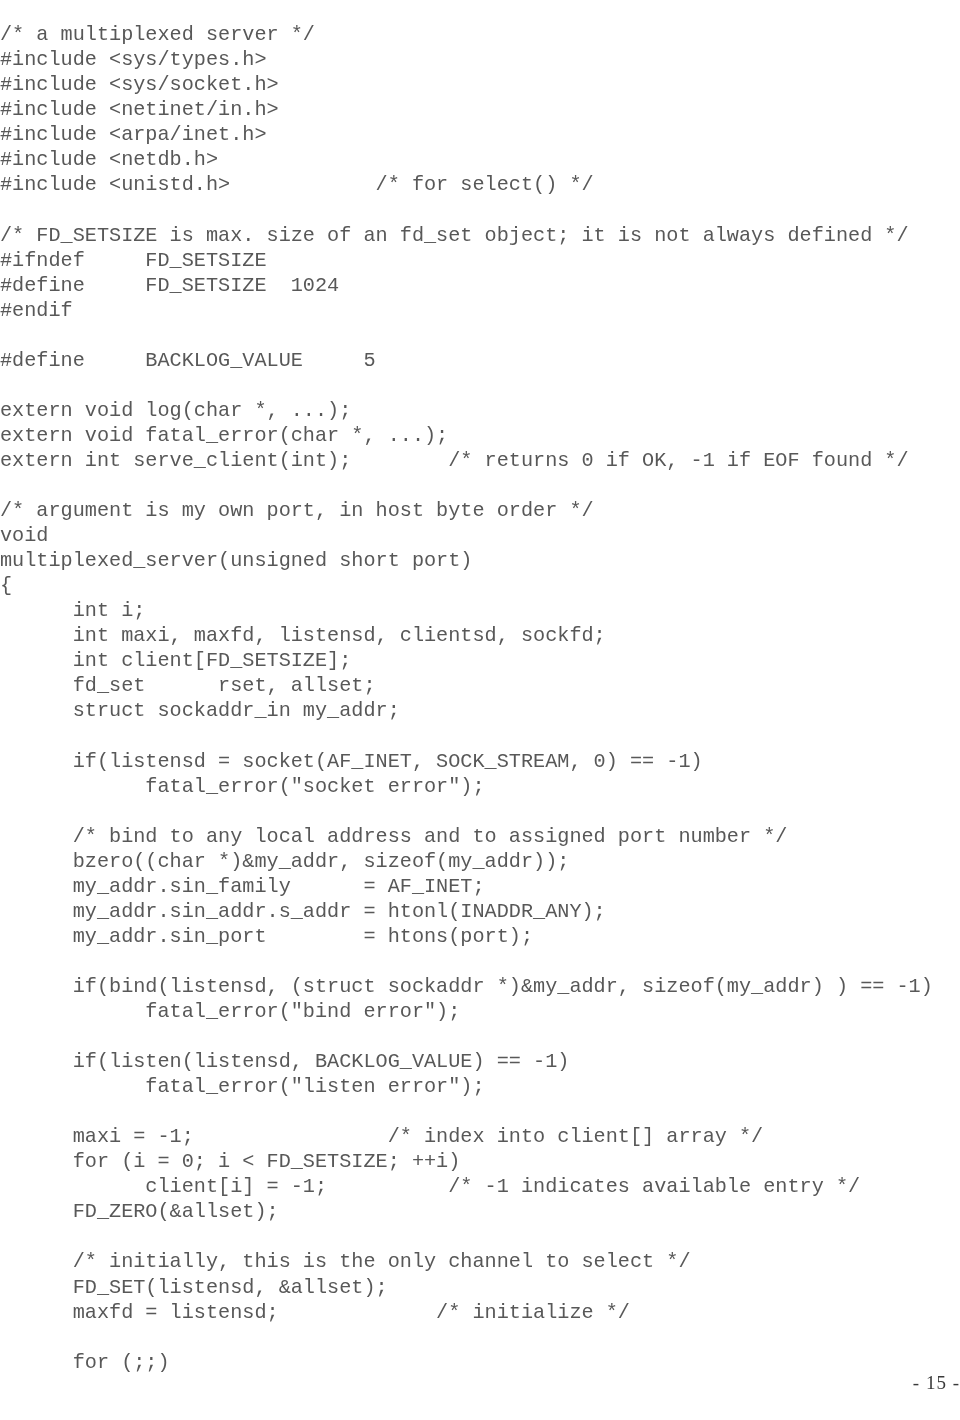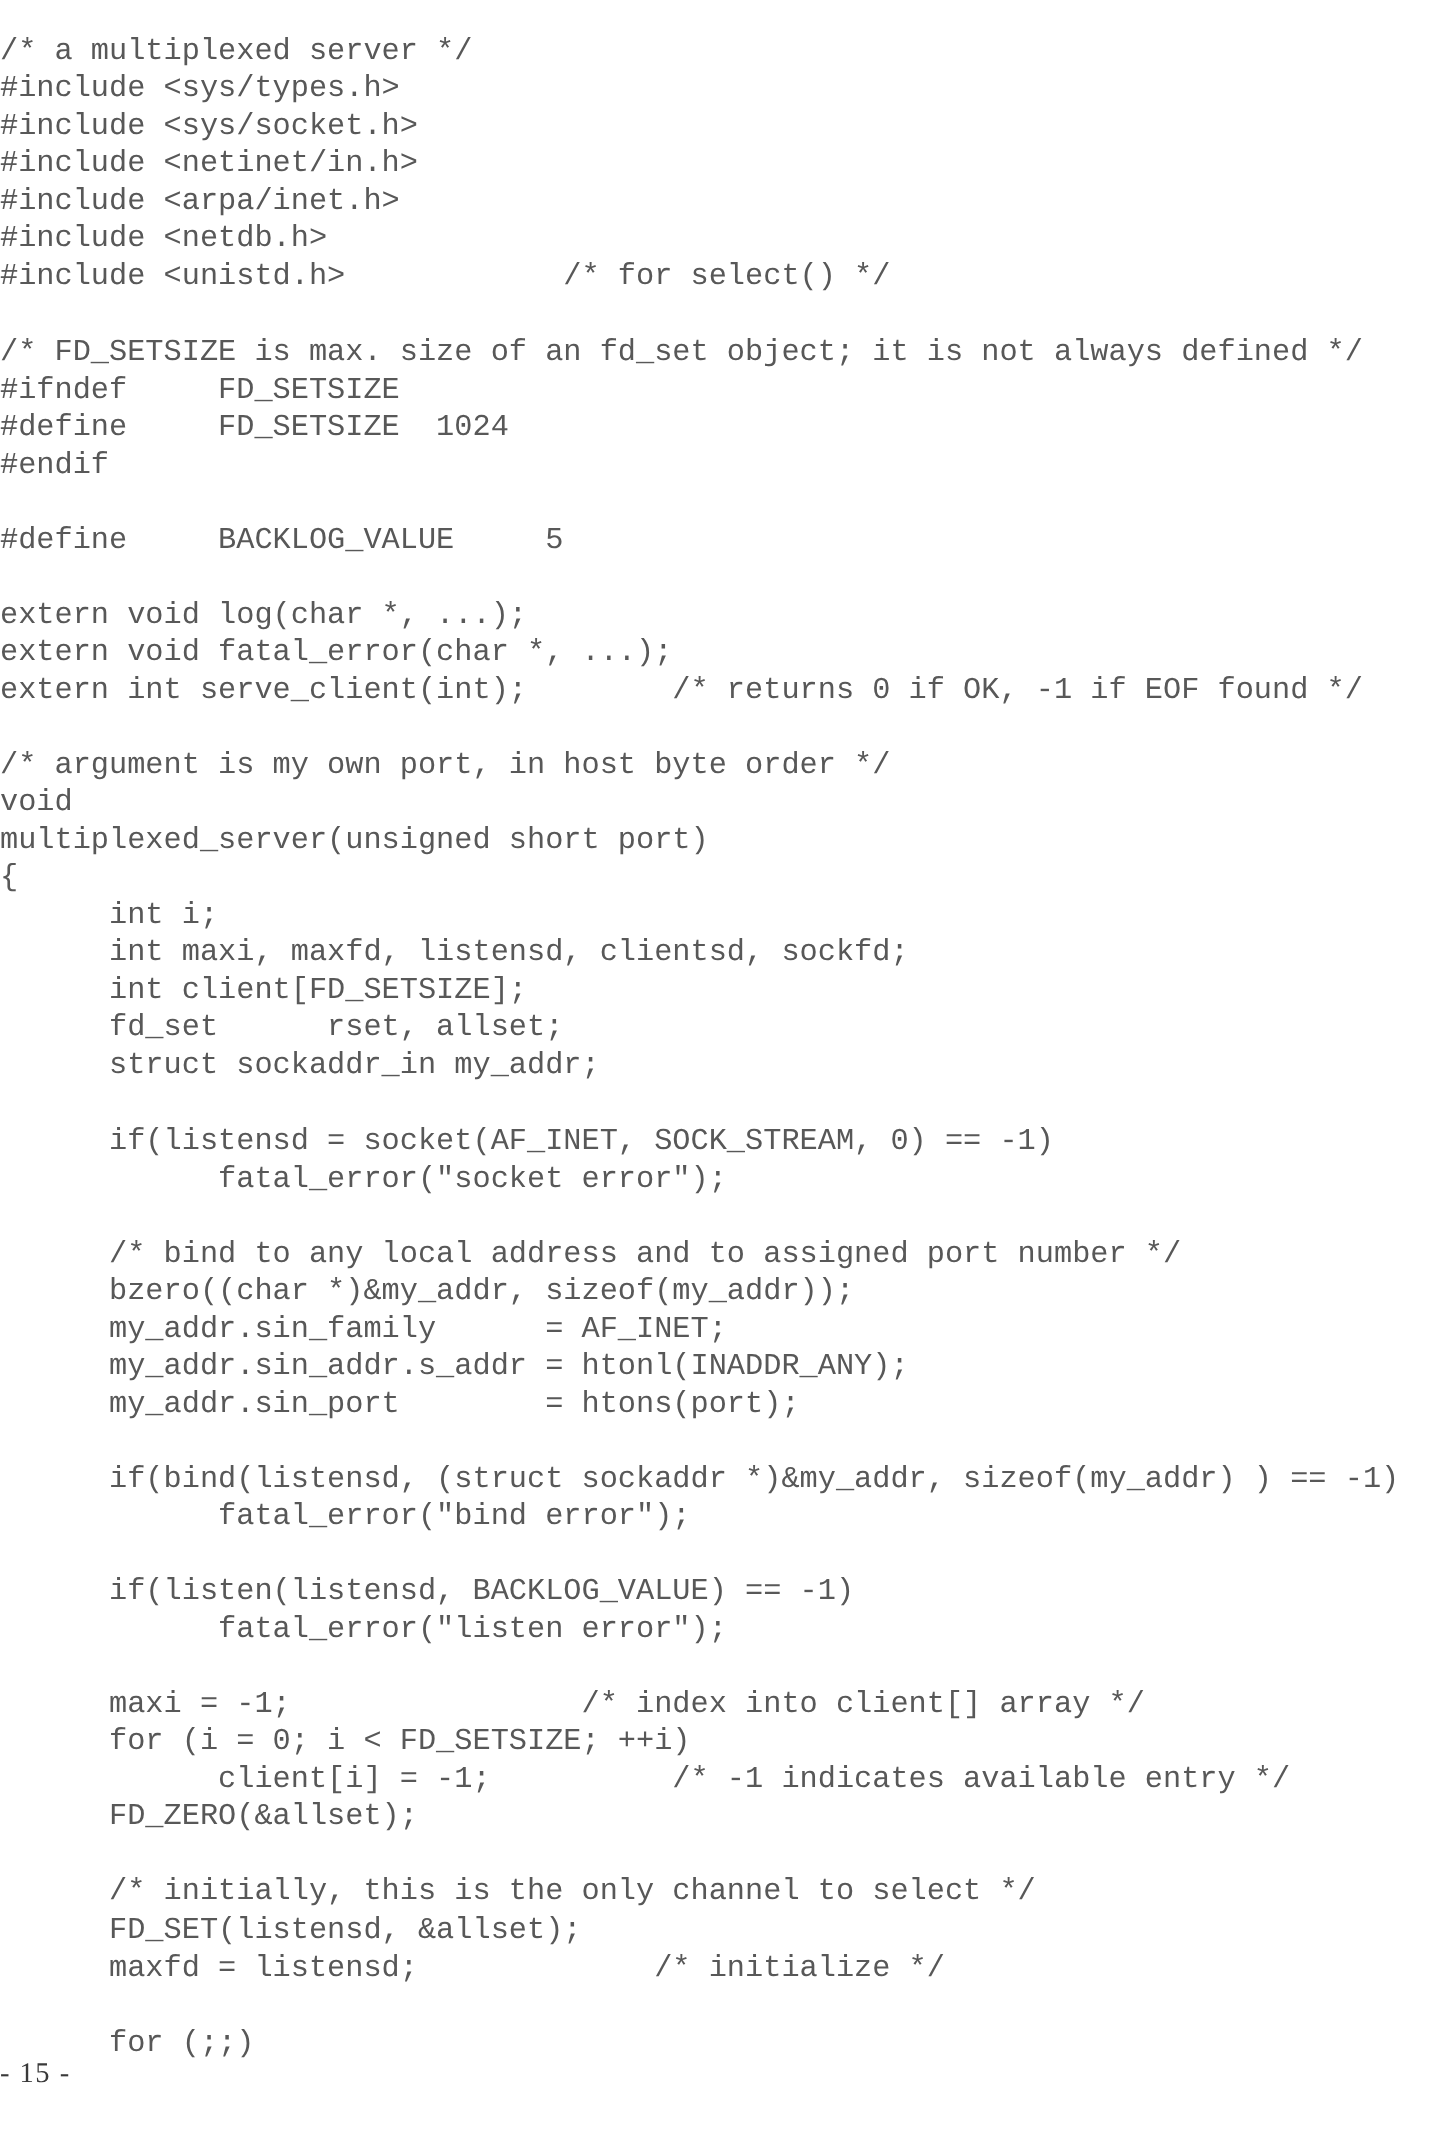--- a/index.html
+++ b/index.html
@@ -47,21 +47,21 @@
 
   .code-line:empty::after {
     content: "\00a0";
   }
 
   #page-footer {
     position: absolute;
     left: 0;
     top: 1372px;
     width: 960px;
-    text-align: left;
+    text-align: right;
     font-family: "Liberation Serif", "DejaVu Serif", serif;
     font-size: 19px;
     color: #3a3a3a;
     letter-spacing: 1px;
   }
 </style>
 </head>
 <body>
 
 <div id="page">

